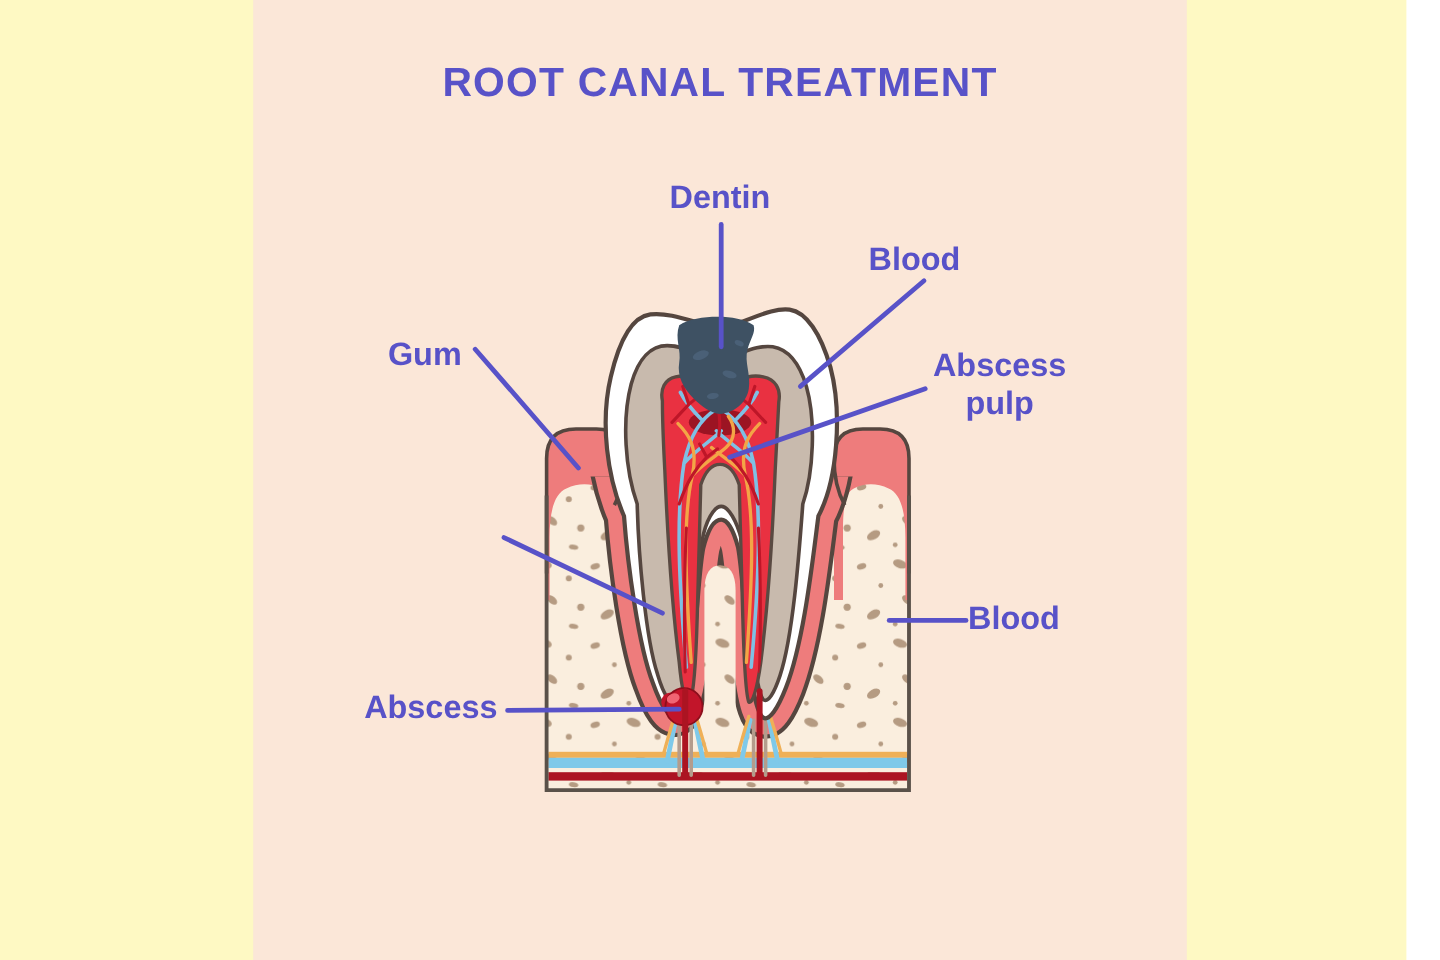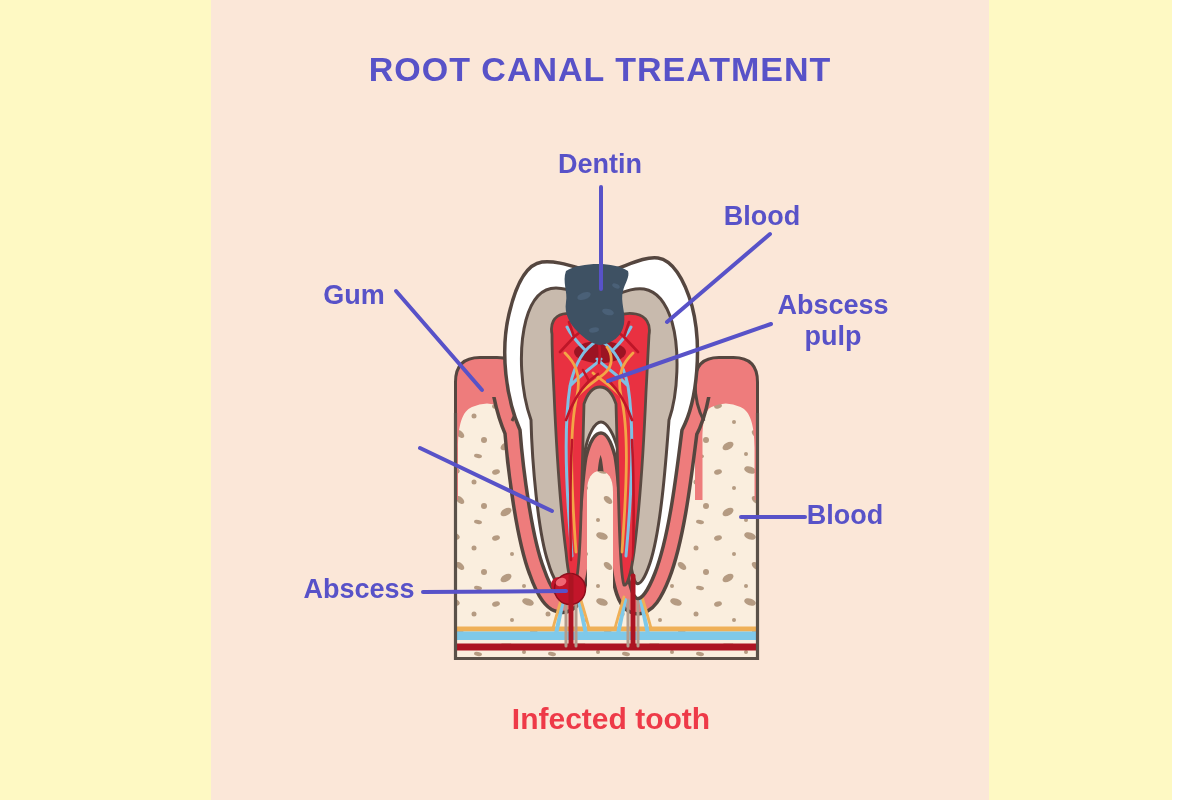--- a/index.html
+++ b/index.html
@@ -155,14 +155,13 @@
     </g>
   </svg>
 
   <div class="lbl" id="page-title">ROOT CANAL TREATMENT</div>
   <div class="lbl" id="lbl-decay">Dentin</div>
   <div class="lbl" id="lbl-dentin">Blood</div>
   <div class="lbl" id="lbl-gum">Gum</div>
   <div class="lbl wrap" id="lbl-pulp">Abscess pulp</div>
   <div class="lbl" id="lbl-bone">Blood</div>
   <div class="lbl" id="lbl-abscess">Abscess</div>
-  <div class="lbl" id="caption">Infected tooth</div>
 </div>
 
 </body></html>

